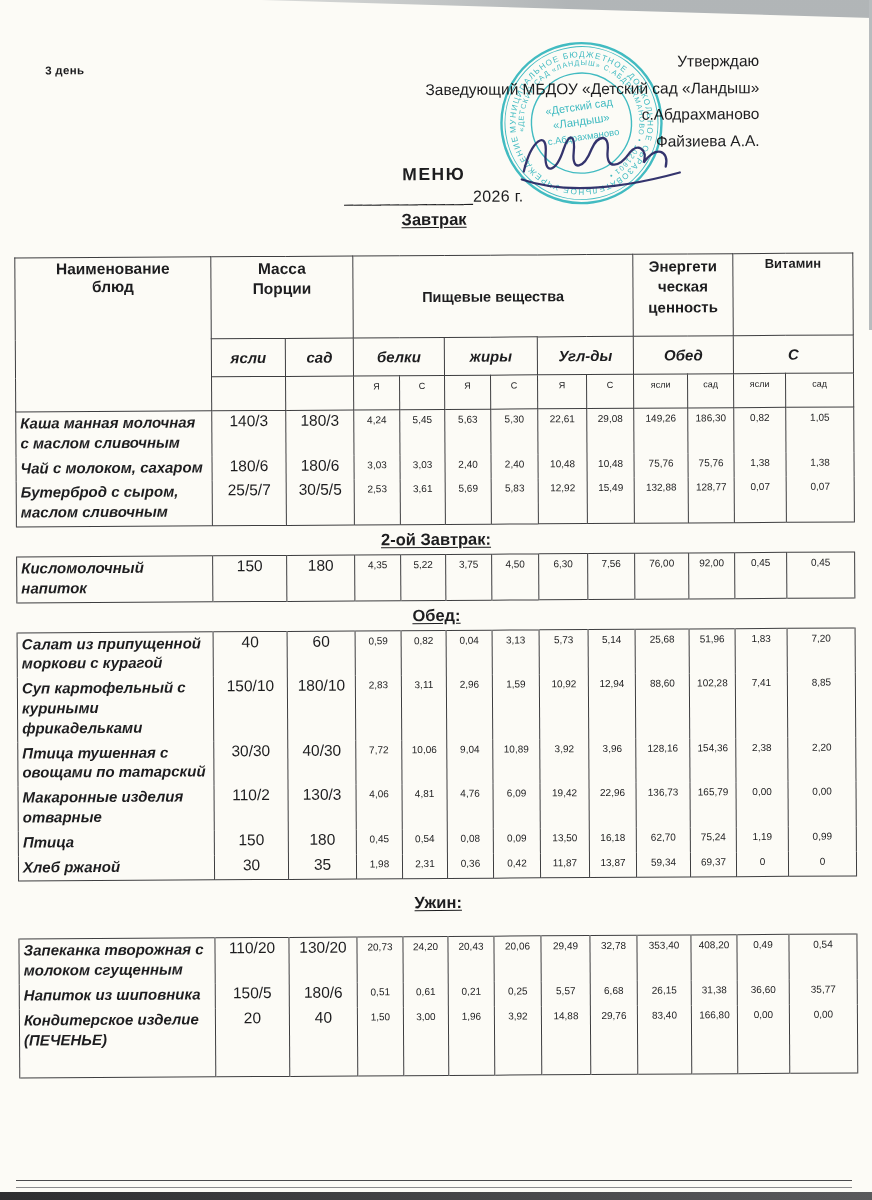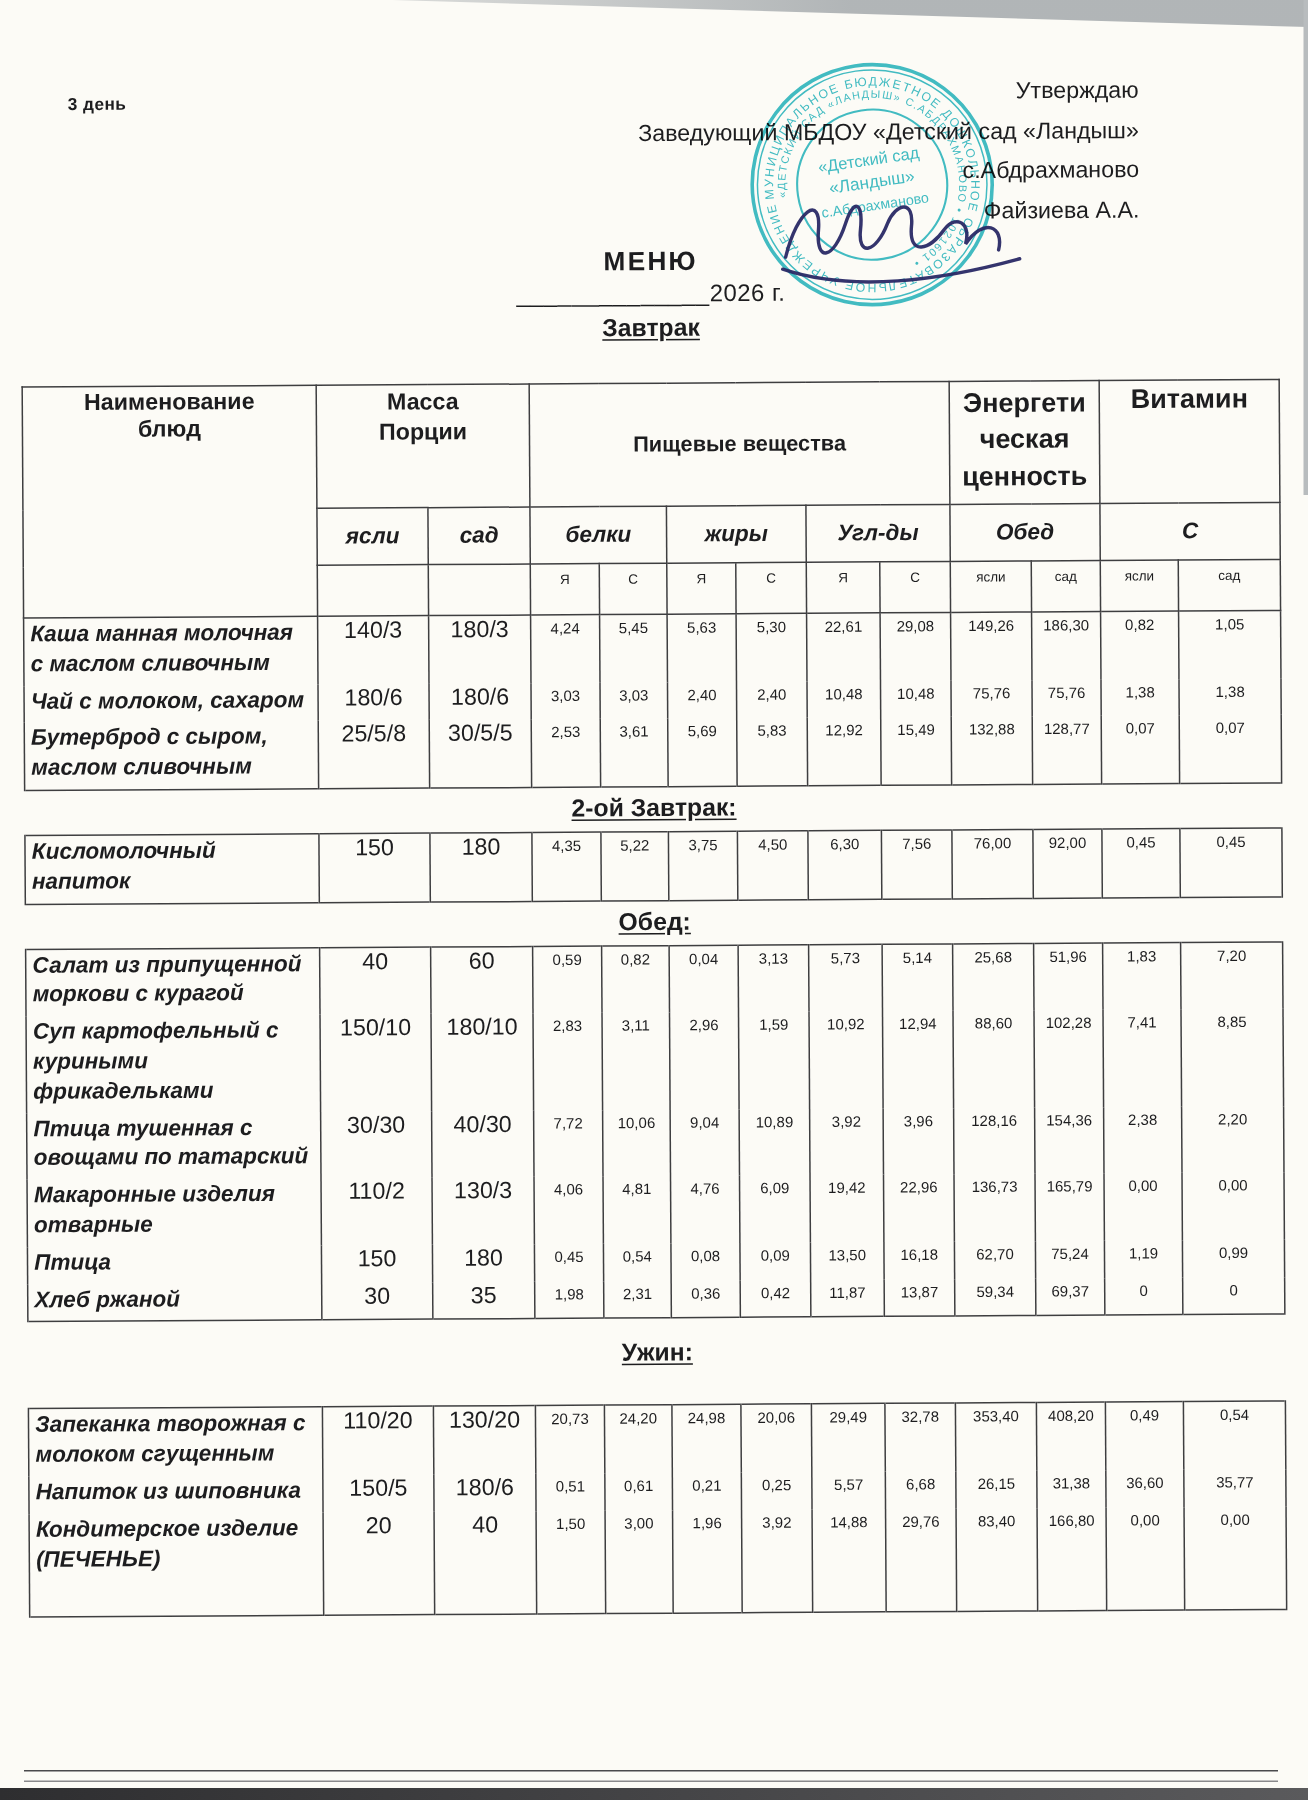--- a/index.html
+++ b/index.html
@@ -47,22 +47,22 @@
   .section-title.pre-dinner { margin: 14px 0 24px; }
 
   table.menu-table { border-collapse: collapse; table-layout: fixed; width: 838px; border: 1.6px solid #3e3e40; background: transparent; }
   .menu-table thead th { border: 1px solid #3e3e40; font-weight: bold; padding: 2px 3px; }
   .menu-table tbody td { border-left: 1px solid #3e3e40; border-right: 1px solid #3e3e40; border-top: none; border-bottom: none; vertical-align: top; }
 
   .pre { white-space: pre-line; }
   .h-dish   { font-size: 15.5px; vertical-align: top; padding-top: 10px; }
   .h-mass   { font-size: 15.5px; vertical-align: top; padding-top: 8px; line-height: 1.3; }
   .h-nutr   { font-size: 14.5px; vertical-align: middle; }
-  .h-energy { font-size: 18px;  vertical-align: top; padding-top: 6px; line-height: 1.35; }
-  .h-vit    { font-size: 18px; vertical-align: top; padding-top: 7px; }
+  .h-energy { font-size: 15px;  vertical-align: top; padding-top: 6px; line-height: 1.35; }
+  .h-vit    { font-size: 13px; vertical-align: top; padding-top: 7px; }
   .menu-table thead tr:nth-child(1) th { height: 82px; }
   .menu-table thead tr:nth-child(2) th { height: 38px; font-style: italic; font-size: 15px; vertical-align: middle; }
   .menu-table thead tr:nth-child(3) th { height: 34px; font-size: 9px; font-weight: normal; vertical-align: top; padding-top: 5px; }
 
   .c-name { font-weight: bold; font-style: italic; font-size: 15px; line-height: 1.32; padding: 1px 4px 4px 4px; }
   .c-mass { font-size: 15.5px; text-align: center; padding-top: 1px; }
   .c-val  { font-size: 10px; text-align: center; padding-top: 4px; }
   .menu-table.last tbody tr:last-child td { padding-bottom: 28px; }
 </style>
 </head>
@@ -195,21 +195,21 @@
             <td class="c-val">2,40</td>
             <td class="c-val">10,48</td>
             <td class="c-val">10,48</td>
             <td class="c-val">75,76</td>
             <td class="c-val">75,76</td>
             <td class="c-val">1,38</td>
             <td class="c-val">1,38</td>
           </tr>
           <tr class="dish-row">
             <td class="c-name">Бутерброд с сыром, маслом сливочным</td>
-            <td class="c-mass">25/5/8</td>
+            <td class="c-mass">25/5/7</td>
             <td class="c-mass">30/5/5</td>
             <td class="c-val">2,53</td>
             <td class="c-val">3,61</td>
             <td class="c-val">5,69</td>
             <td class="c-val">5,83</td>
             <td class="c-val">12,92</td>
             <td class="c-val">15,49</td>
             <td class="c-val">132,88</td>
             <td class="c-val">128,77</td>
             <td class="c-val">0,07</td>
@@ -379,21 +379,21 @@
           <col style="width: 52px;">
           <col style="width: 68px;">
         </colgroup>
         <tbody>
           <tr class="dish-row">
             <td class="c-name">Запеканка творожная с молоком сгущенным</td>
             <td class="c-mass">110/20</td>
             <td class="c-mass">130/20</td>
             <td class="c-val">20,73</td>
             <td class="c-val">24,20</td>
-            <td class="c-val">24,98</td>
+            <td class="c-val">20,43</td>
             <td class="c-val">20,06</td>
             <td class="c-val">29,49</td>
             <td class="c-val">32,78</td>
             <td class="c-val">353,40</td>
             <td class="c-val">408,20</td>
             <td class="c-val">0,49</td>
             <td class="c-val">0,54</td>
           </tr>
           <tr class="dish-row">
             <td class="c-name">Напиток из шиповника</td>

